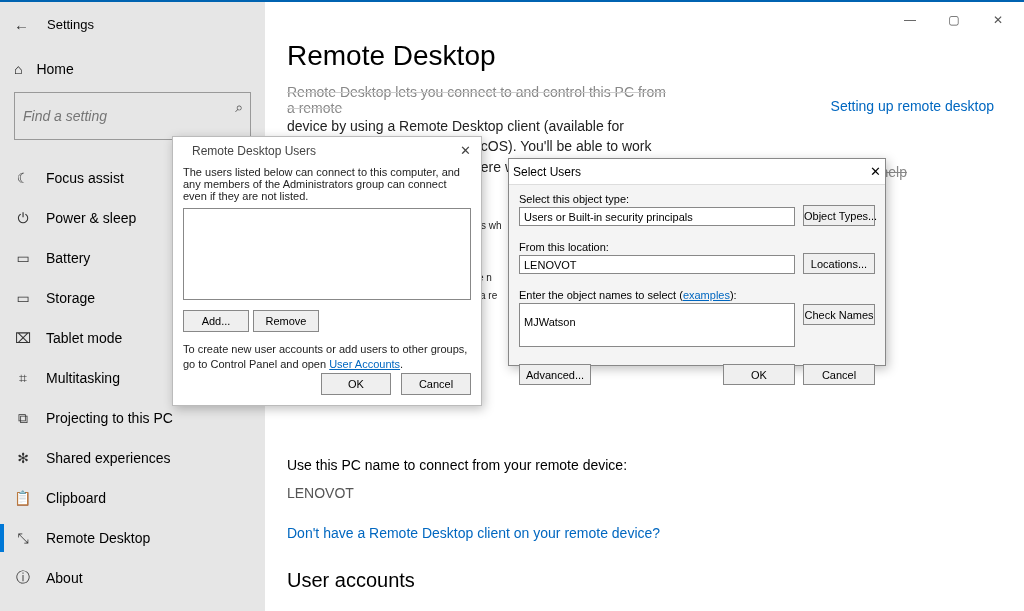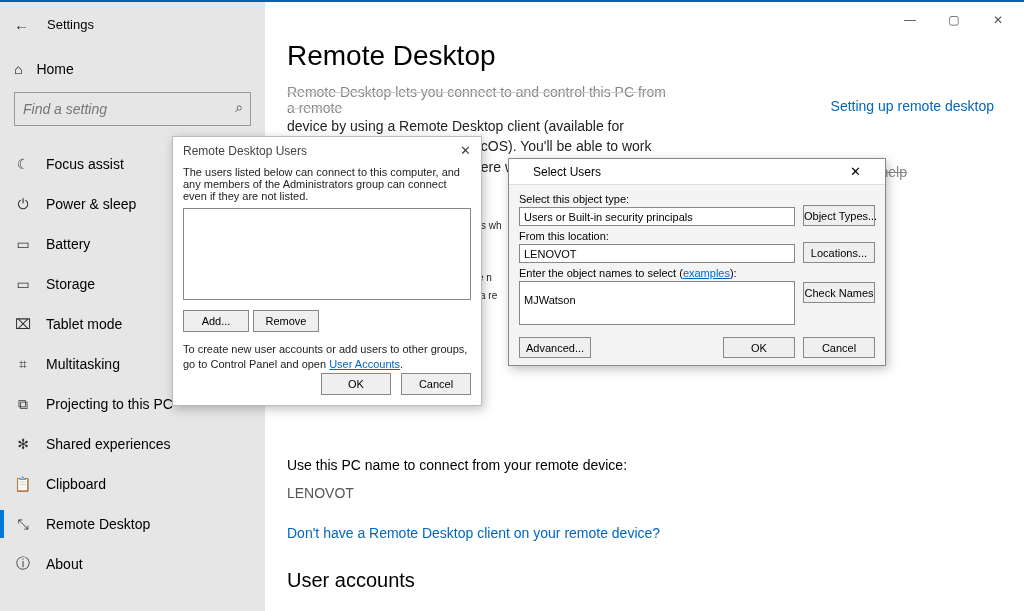--- a/index.html
+++ b/index.html
@@ -7,21 +7,21 @@
 
   
   .accent-top { position: absolute; top: 0; left: 0; right: 0; height: 2px; background: #0063b1; }
 
   .sidebar { position: absolute; top: 2px; left: 0; width: 265px; bottom: 0; background: #e6e6e6; }
   .side-header { display: flex; align-items: center; height: 44px; padding-left: 14px; gap: 18px; }
   .back-arrow { font-size: 15px; color: #333; }
   .home-row { display: flex; align-items: center; height: 46px; padding-left: 14px; gap: 14px; font-size: 14px; }
   .search-wrap { margin: 0 14px 18px 14px; }
   .search-box { position: relative; }
-  .search-box input { width: 100%; height: 34px; border: 1px solid #999; font-style: italic; padding: 0 30px 0 8px; background: #e6e6e6; font-size: 14px; color: #666; }
+  .search-box input { width: 100%; height: 48px; border: 1px solid #999; font-style: italic; padding: 0 30px 0 8px; background: #e6e6e6; font-size: 14px; color: #666; }
   .search-box .mag { position: absolute; right: 8px; top: 7px; font-size: 14px; color: #555; }
   .section-label { font-weight: 600; font-size: 13px; padding: 0 14px 8px 14px; }
   .nav-item { display: flex; align-items: center; height: 40px; padding-left: 14px; gap: 14px; font-size: 14px; cursor: pointer; position: relative; }
   .nav-item .ic { width: 18px; text-align: center; color: #333; font-size: 14px; }
   .nav-item.active::before { content:""; position:absolute; left:0; top:6px; bottom:6px; width:4px; background:#0078d7;}
   
   .content { position: absolute; left: 265px; right: 0; top: 2px; bottom: 0; padding: 38px 30px 0 22px; }
   .page-title { font-size: 28px; font-weight: 300; margin-bottom: 12px; }
   .intro { font-size: 14px; max-width: 380px; line-height: 1.45; color: #222; }
   .intro-cut { color:#666; }
@@ -32,36 +32,36 @@
   .body-text { font-size: 14px; margin-bottom: 12px; }
   .pcname { color:#555; margin-bottom: 24px; font-size:14px;}
   .sub-h { font-size: 20px; font-weight: 400; margin: 28px 0 18px 0; }
 
   
   .winctrls { position:absolute; top:6px; right:4px; display:flex; gap:0;}
   .winctrls div { width:44px; height:28px; display:flex; align-items:center; justify-content:center; color:#555; font-size:12px;}
   
   
   .dlg1 { position: absolute; left: 172px; top: 136px; width: 310px; height: 270px; background: #fff; border: 1px solid #bbb; box-shadow: 2px 3px 10px rgba(0,0,0,0.25); }
-  .dlg1 .ttl { display:flex; align-items:center; justify-content:space-between; padding:6px 10px 0 10px; font-size:12px; color:#444;}
+  .dlg1 .ttl { display:flex; align-items:center; justify-content:space-between; padding:6px 10px 0 19px; font-size:12px; color:#444;}
   .dlg1 .close { font-size:13px; color:#444; cursor:pointer;}
   .dlg1 .body { padding: 8px 10px 10px 10px; font-size:11px; color:#222; }
   .dlg1 .listbox { margin-top:6px; width:100%; height:92px; border:1px solid #888; background:#fff; }
   .dlg1 .btnrow { margin-top:10px; display:flex; gap:4px; }
   .dlg1 .btn { width:66px; height:22px; border:1px solid #888; background:#efefef; font-size:11px; cursor:pointer; }
   .dlg1 .hint { margin-top:10px; font-size:11px; line-height:1.35; }
   .dlg1 .okrow { position:absolute; bottom:10px; right:10px; display:flex; gap:10px;}
   .dlg1 .okrow .btn { width:70px; }
 
   
   .dlg2 { position: absolute; left: 508px; top: 158px; width: 378px; height: 208px; background: #f4f4f4; border: 1px solid #888; box-shadow: 2px 3px 10px rgba(0,0,0,0.25); }
-  .dlg2 .ttl { display:flex; align-items:center; justify-content:space-between; padding:5px 24px; font-size:12px; background:#fff; border-bottom:1px solid #ddd;gap:9px;}
+  .dlg2 .ttl { display:flex; align-items:center; justify-content:space-between; padding:5px 4px; font-size:12px; background:#fff; border-bottom:1px solid #ddd;gap:9px;}
   .dlg2 .close { font-size:13px; cursor:pointer; }
   .dlg2 .body { padding: 8px 10px; font-size:11px; }
-  .dlg2 .row { display:flex; align-items:flex-end; gap:8px; margin-bottom:4px; }
+  .dlg2 .row { display:flex; align-items:flex-end; gap:8px; margin-bottom:15px; }
   .dlg2 .col { flex:1; }
   .dlg2 .lab { font-size:11px; margin-bottom:2px; display:block;}
   .dlg2 .field { width:100%; height:19px; border:1px solid #888; background:#fff; font-size:11px; padding:1px 4px; }
   .dlg2 .ta { width:100%; height:44px; border:1px solid #888; background:#fff; font-size:11px; padding:12px 4px; font-family:inherit; resize:none;}
   .dlg2 .btn { width:72px; height:21px; border:1px solid #888; background:#efefef; font-size:11px; cursor:pointer; white-space:nowrap; }
   .dlg2 .btnrow2 { display:flex; justify-content:space-between; margin-top:10px;}
   .dlg2 .btnrow2 .right { display:flex; gap:8px;}
   .underline { text-decoration: underline; }
   
   .frag { font-size:10px; color:#222; position:absolute;}

